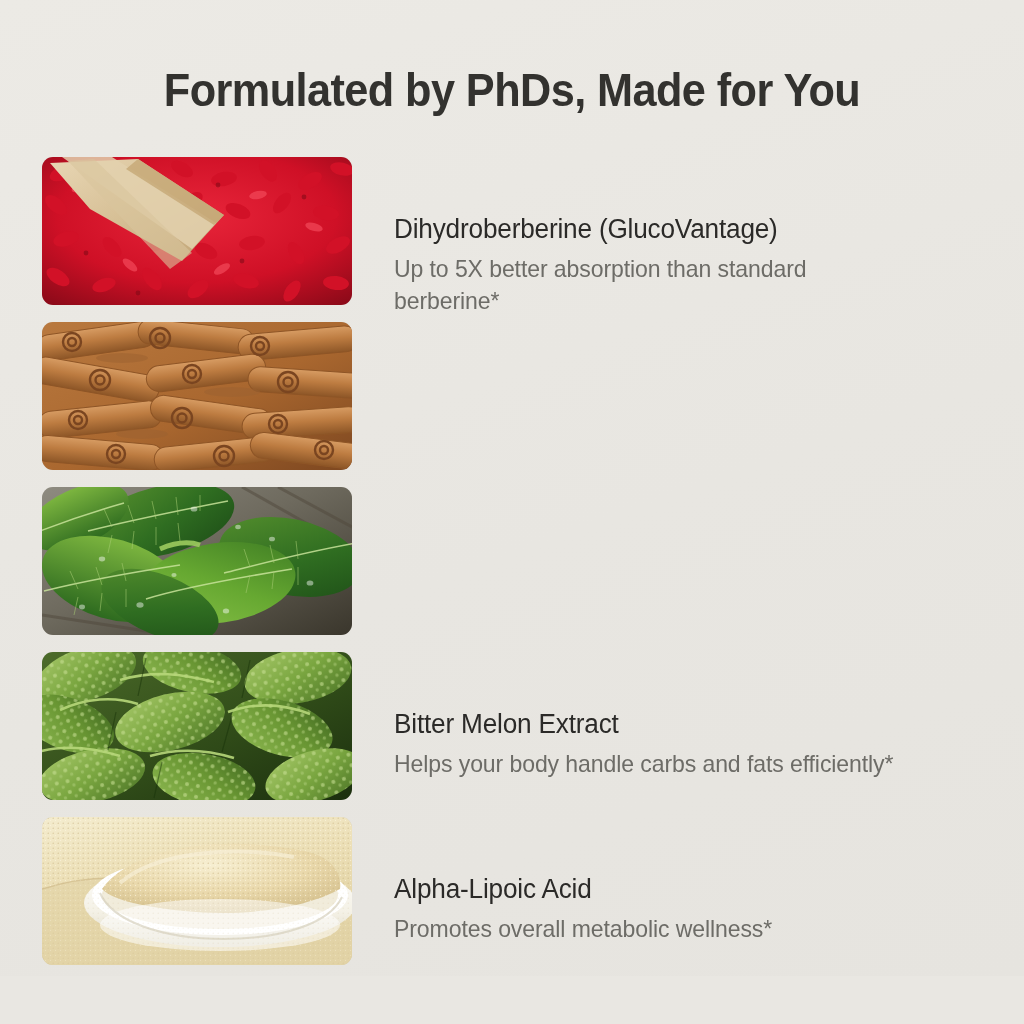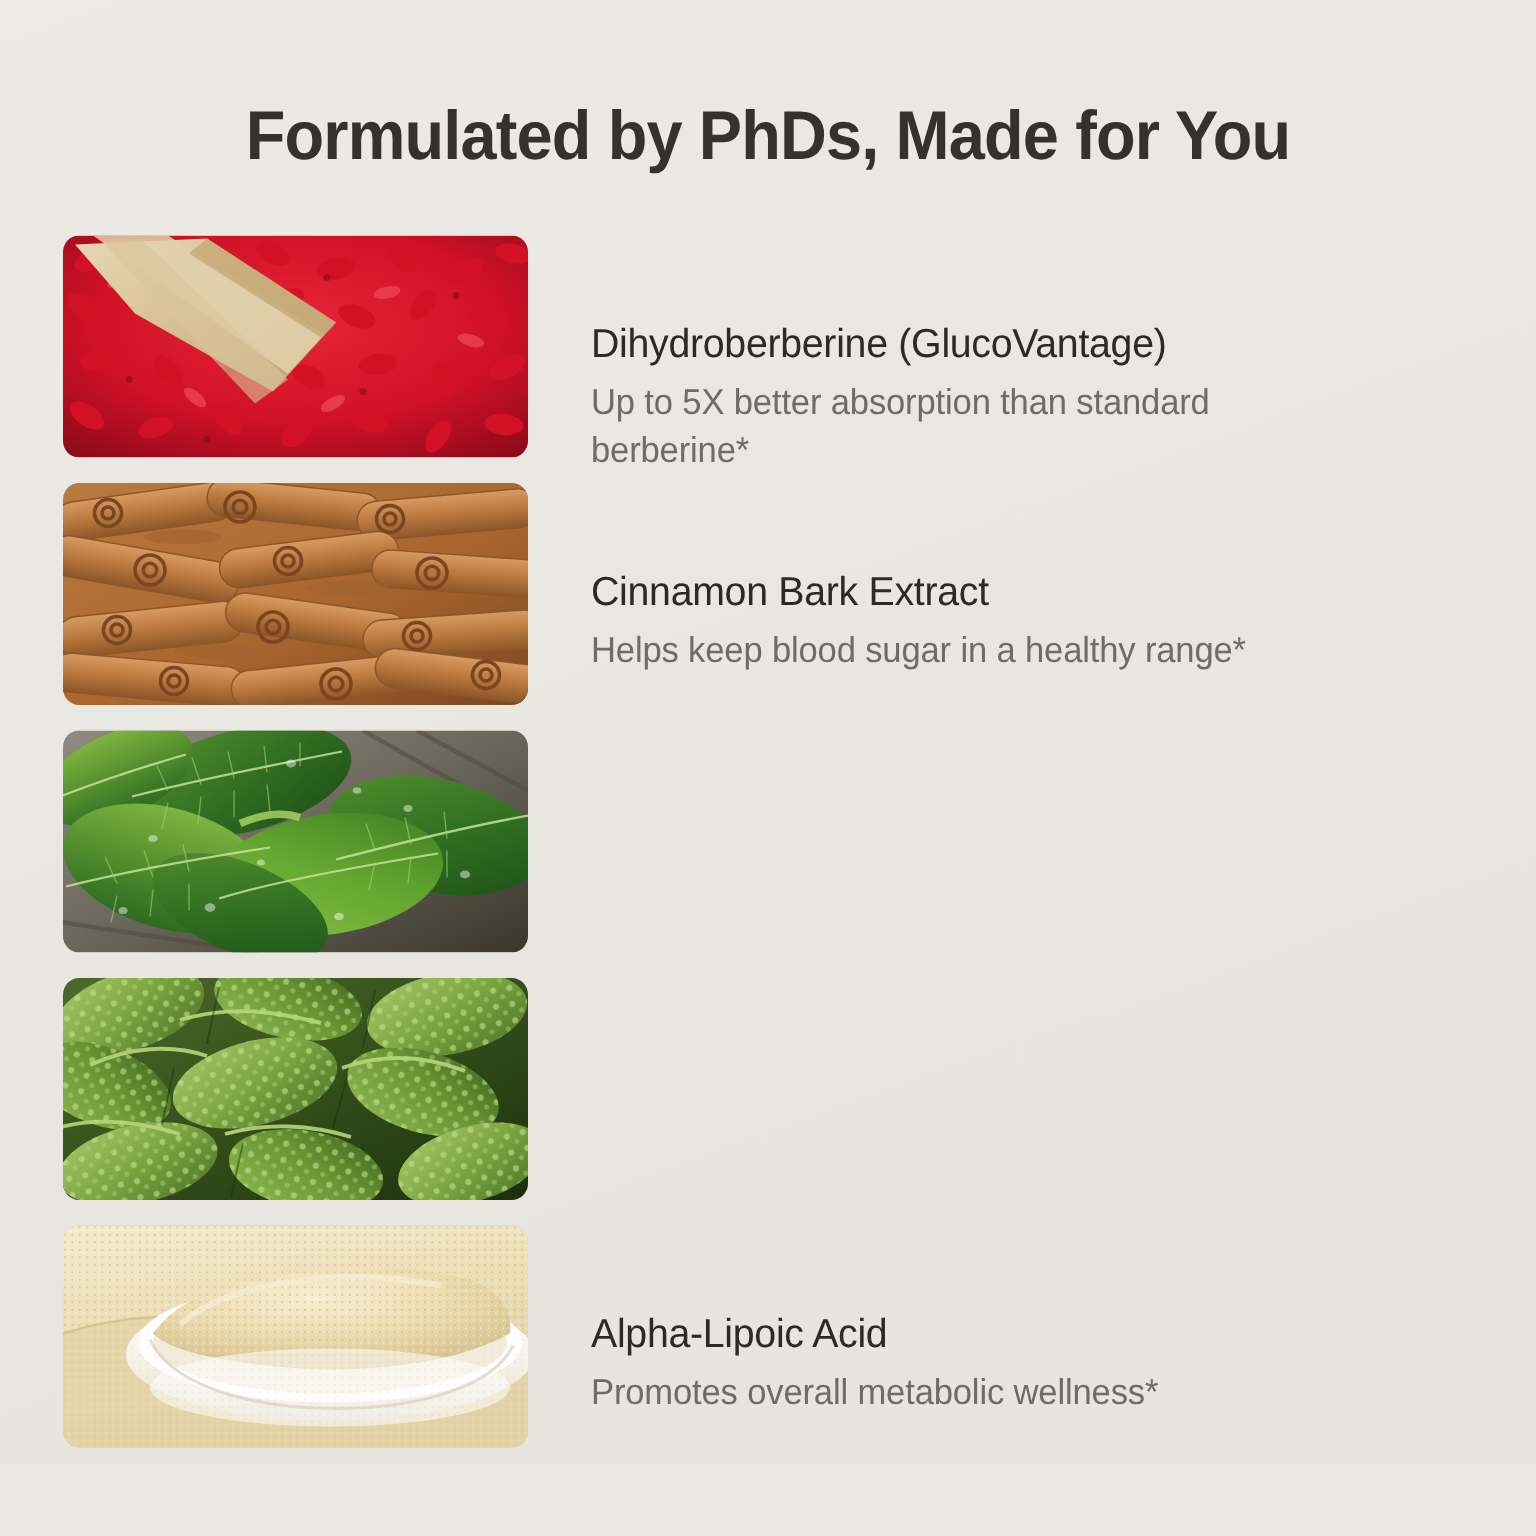--- a/index.html
+++ b/index.html
@@ -238,24 +238,20 @@
             <circle cx="282" cy="128" r="9"></circle>
               <circle cx="282" cy="128" r="4"></circle>
           </g>
           <g fill="#9c6231" opacity="0.5">
             <ellipse cx="80" cy="36" rx="26" ry="5"></ellipse>
             <ellipse cx="190" cy="70" rx="28" ry="5"></ellipse>
             <ellipse cx="100" cy="112" rx="26" ry="5"></ellipse>
           </g>
         </svg>
       </div>
-      <div class="ingredient-text">
-        <div class="ingredient-name">Cinnamon Bark Extract</div>
-        <div class="ingredient-desc">Helps keep blood sugar in a healthy range*</div>
-      </div>
     </div>
 
     <div class="ingredient-row">
       <div class="thumb">
         <svg viewBox="0 0 310 148" preserveAspectRatio="none" aria-hidden="true">
           <defs>
             <linearGradient id="leafBg" x1="0" y1="0" x2="1" y2="1">
               <stop offset="0%" stop-color="#8e8b80"></stop>
               <stop offset="45%" stop-color="#6e6a5e"></stop>
               <stop offset="100%" stop-color="#3a362c"></stop>
@@ -387,20 +383,24 @@
           </g>
           <g stroke="#163008" stroke-width="1.2" opacity="0.45" fill="none">
             <path d="M96 44 L104 6"></path>
               <path d="M200 46 L208 8"></path>
             <path d="M66 98 L74 60"></path>
               <path d="M180 100 L190 64"></path>
             <path d="M112 146 L120 110"></path>
           </g>
         </svg>
       </div>
+      <div class="ingredient-text">
+        <div class="ingredient-name">Bitter Melon Extract</div>
+        <div class="ingredient-desc">Helps your body handle carbs and fats efficiently*</div>
+      </div>
     </div>
 
     <div class="ingredient-row wide">
       <div class="thumb">
         <svg viewBox="0 0 310 148" preserveAspectRatio="none" aria-hidden="true">
           <defs>
             <linearGradient id="powBg" x1="0" y1="0" x2="0.3" y2="1">
               <stop offset="0%" stop-color="#f4ecce"></stop>
               <stop offset="45%" stop-color="#ecdfb6"></stop>
               <stop offset="100%" stop-color="#dfcf9f"></stop>

